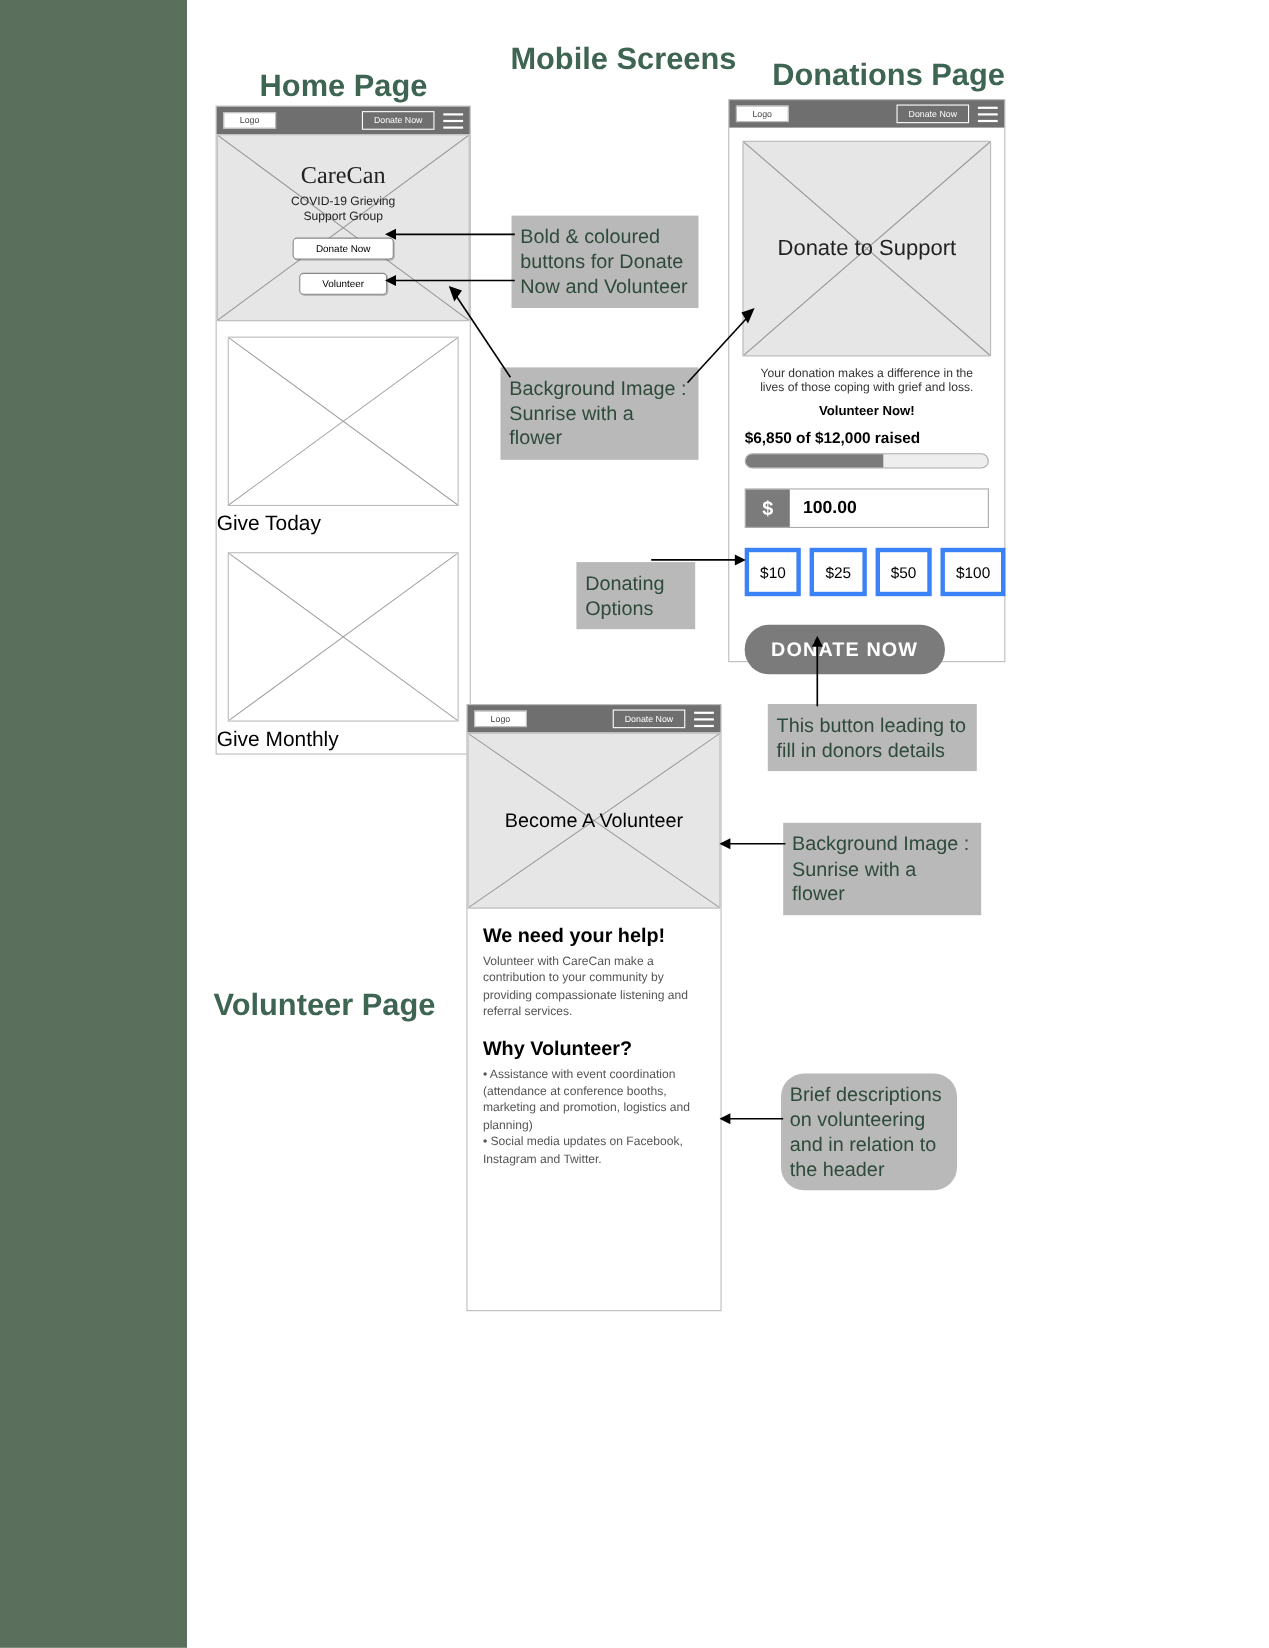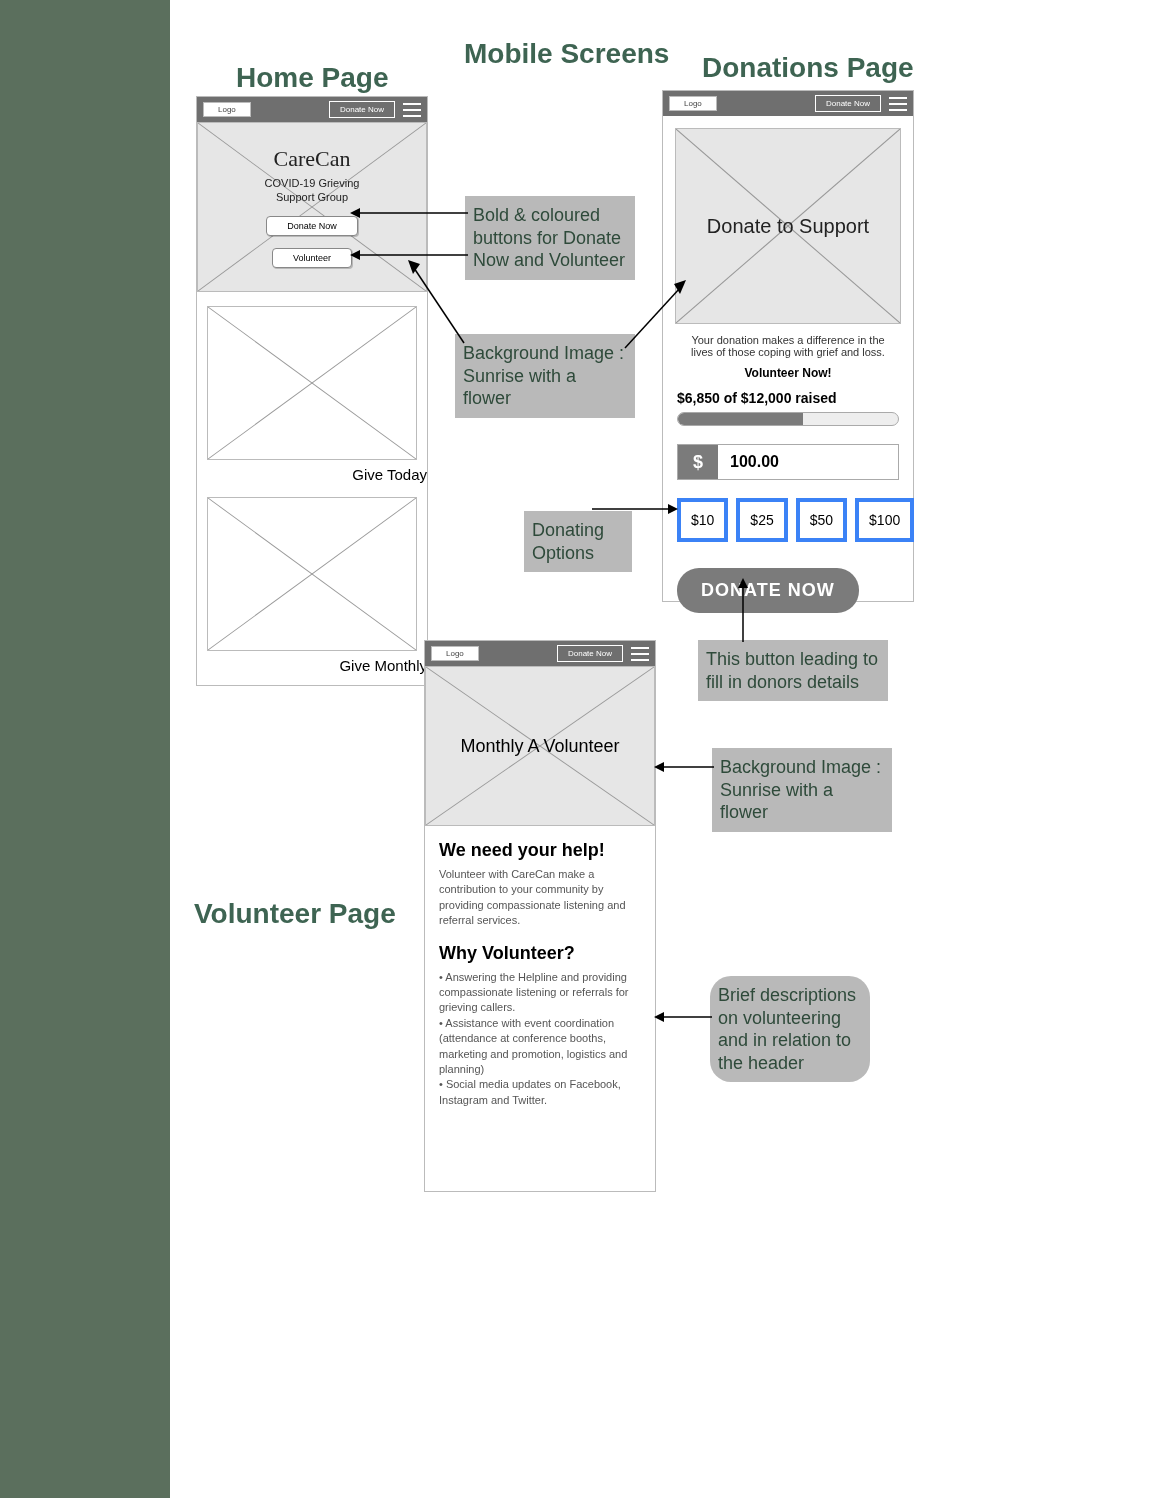--- a/index.html
+++ b/index.html
@@ -20,21 +20,21 @@
   .ph-img { position: relative; background: #e6e6e6; border: 1px solid #bbb; }
   .ph-img svg { position: absolute; inset: 0; width: 100%; height: 100%; }
   .ph-img .overlay { position: absolute; inset: 0; display: flex; flex-direction: column; align-items: center; justify-content: center; text-align: center; }
 
   .hero-title { font-size: 22px; color: #222; font-family: Georgia, serif; }
   .hero-sub { font-size: 11px; color: #222; line-height: 1.3; margin-top: 4px; }
   .wf-btn { background: #fff; border: 1px solid #888; border-radius: 4px; font-size: 9px; padding: 4px 20px; margin-top: 12px; box-shadow: 1px 1px 0 rgba(0,0,0,.2); }
 
   .plain-img { position: relative; background: #fff; border: 1px solid #bbb; margin: 14px 10px 0 10px; }
   .plain-img svg { position: absolute; inset: 0; width: 100%; height: 100%; }
-  .caption { text-align: right; font-size: 15px; margin: 6px 0; }
+  .caption { text-align: left; font-size: 19px; margin: 6px 0; }
 
   .d-hero-cap { font-size: 20px; color: #222; }
   .d-sub { font-size: 11px; text-align: center; padding: 0 20px; color: #333; }
   .d-vol { font-size: 12px; font-weight: 700; text-align: center; margin-top: 8px; }
   .d-raised { font-size: 14px; font-weight: 700; margin: 10px 14px 6px 14px; }
   .pbar { height: 14px; border: 1px solid #aaa; border-radius: 8px; margin: 0 14px; position: relative; background: #eee; }
   .pfill { position: absolute; left: 0; top: 0; bottom: 0; border-radius: 8px 0 0 8px; background: #7b7b7b; }
   .amount-row { display: flex; margin: 18px 14px 0 14px; border: 1px solid #aaa; }
   .dollar { width: 40px; background: #7b7b7b; color: #fff; display: flex; align-items: center; justify-content: center; font-weight: 800; font-size: 18px; }
   .amount-val { flex: 1; padding: 8px 12px; font-weight: 700; font-size: 16px; }
@@ -162,28 +162,27 @@
         <span></span>
       </div>
   </div>
 
   <div class="ph-img" style="height:160px; margin:0;">
     <svg viewBox="0 0 100 100" preserveAspectRatio="none">
         <line x1="0" y1="0" x2="100" y2="100" stroke="#999" stroke-width="0.5"></line>
         <line x1="100" y1="0" x2="0" y2="100" stroke="#999" stroke-width="0.5"></line>
       </svg>
     <div class="overlay">
-        <div style="font-size:18px;">Monthly A Volunteer</div>
+        <div style="font-size:18px;">Become A Volunteer</div>
       </div>
   </div>
 
   <div class="v-h1">We need your help!</div>
   <div class="v-p">Volunteer with CareCan make a contribution to your community by providing compassionate listening and referral services.</div>
   <div class="v-h1">Why Volunteer?</div>
-  <div class="v-li">•  Answering the Helpline and providing compassionate listening or referrals for grieving callers.</div>
   <div class="v-li">•  Assistance with event coordination (attendance at conference booths, marketing and promotion, logistics and planning)</div>
   <div class="v-li">• Social media updates on Facebook, Instagram and Twitter.</div>
 </div>
 
 <div class="anno" style="left:465px; top:196px; width:170px;">Bold &amp; coloured buttons for Donate Now and Volunteer</div>
 <div class="anno" style="left:455px; top:334px; width:180px;">Background Image : Sunrise with a flower</div>
 <div class="anno" style="left:524px; top:487px; width:108px;margin-top:24px;">Donating Options</div>
 <div class="anno" style="left:698px; top:640px; width:190px;">This button leading to fill in donors details</div>
 <div class="anno" style="left:712px; top:748px; width:180px;">Background Image : Sunrise with a flower</div>
 <div class="anno" style="left:710px; top:976px; width:160px;border-radius:21px;">Brief descriptions on volunteering and in relation to the header</div>

